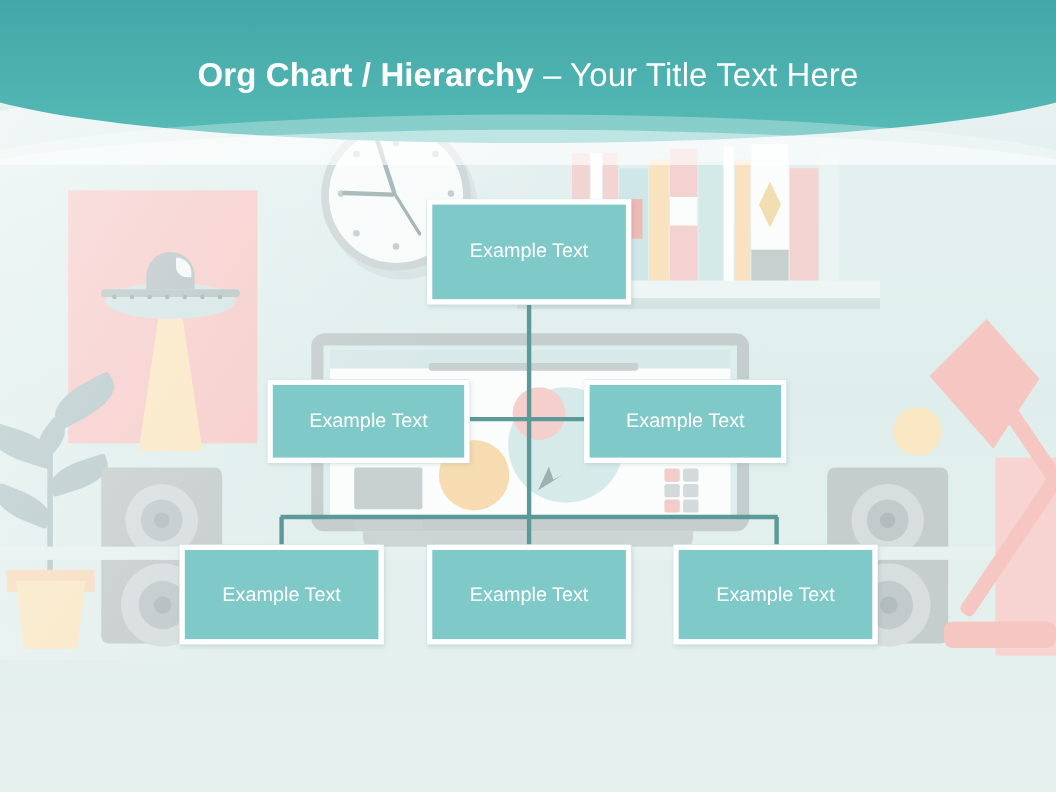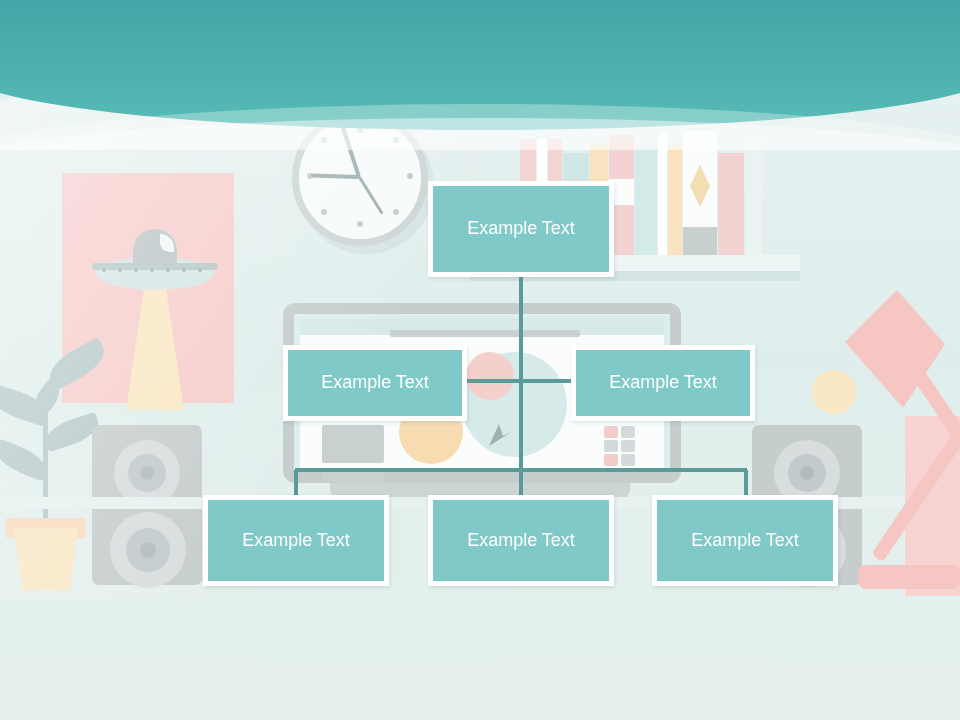--- a/index.html
+++ b/index.html
@@ -343,21 +343,21 @@
     font-weight: bold;
   }
   #slide-title .title-light {
     font-weight: normal;
   }
 
   
   #org-chart {
     position: absolute;
     left: 0; top: 0;
-    width: 819px; height: 720px; margin-left: 40px;
+    width: 819px; height: 720px;
   }
   #connectors {
     position: absolute;
     left: 0; top: 0;
   }
   .node {
     position: absolute;
     background: #7fc9c9;
     border: 5px solid #ffffff;
     box-sizing: border-box;
@@ -488,20 +488,21 @@
     <div class="lamp-base"></div>
 
     <div class="bg-sheen"></div>
   </div>
 
   <div id="header">
     <div class="header-fill"></div>
     <div class="header-wave"></div>
     <div class="header-wave2"></div>
   </div>
+  <div id="slide-title"><span class="title-strong">Org Chart / Hierarchy</span><span class="title-light"> – </span><span class="title-light">Your Title Text Here</span></div>
 
   <div id="org-chart">
     <svg id="connectors" width="960" height="720">
 
       <line x1="481" y1="277" x2="481" y2="470" stroke="#5c9a9a" stroke-width="4"></line>
 
       <line x1="426" y1="381" x2="481" y2="381" stroke="#5c9a9a" stroke-width="4"></line>
       <line x1="481" y1="381" x2="533" y2="381" stroke="#5c9a9a" stroke-width="4"></line>
 
       <line x1="255" y1="470" x2="707" y2="470" stroke="#5c9a9a" stroke-width="4"></line>

